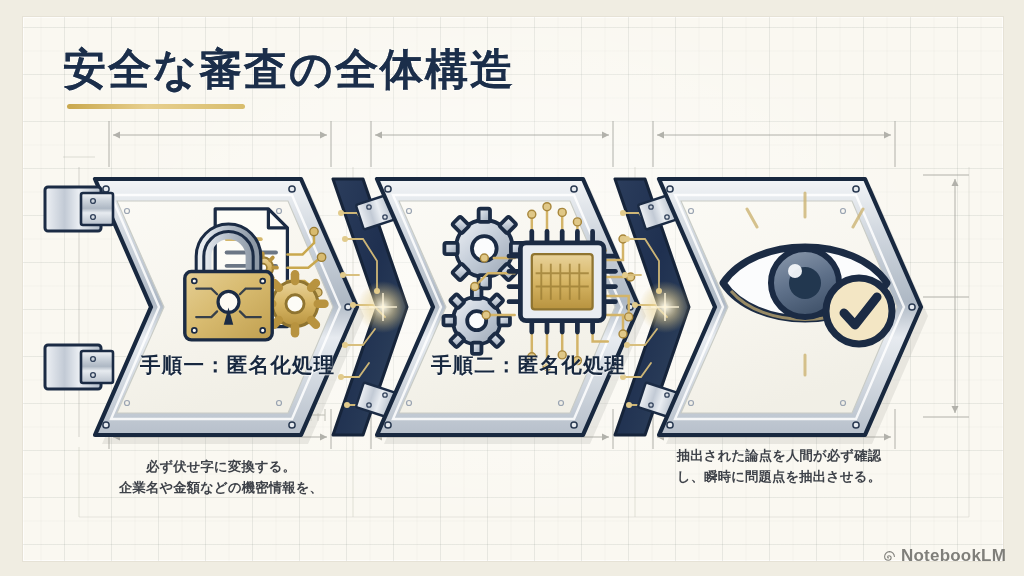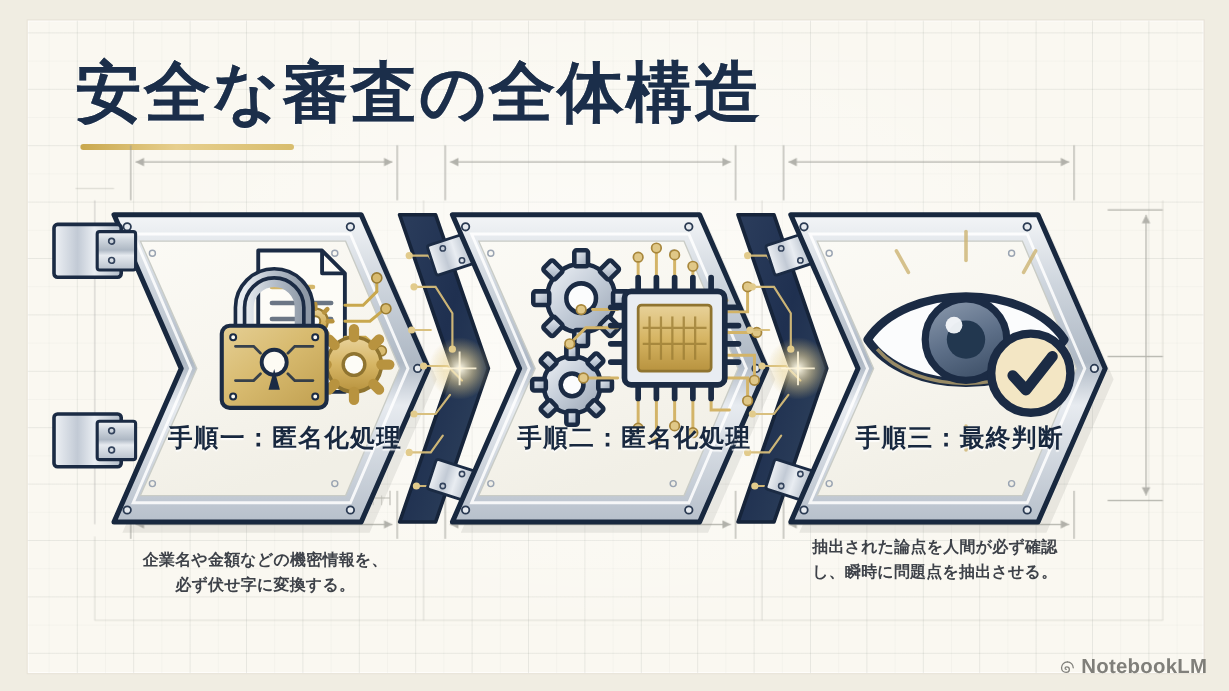--- a/index.html
+++ b/index.html
@@ -37,21 +37,21 @@
     position:absolute;inset:0;
     background:radial-gradient(ellipse at 50% 45%, rgba(255,255,255,.55) 0%, rgba(250,247,238,0) 62%);
     pointer-events:none;
   }
 
   
   .title-wrap{position:absolute;left:40px;top:24px;}
   .title{
     font-family:"Liberation Serif", serif;
     font-weight:700;
-    font-size:55px;
+    font-size:43px;
     letter-spacing:2px;
     color:#1b2e4a;
     background:linear-gradient(180deg,#21374f 0%,#17283f 60%,#1c2c44 100%);
     -webkit-background-clip:text;background-clip:text;
     text-shadow:0 1px 0 rgba(255,255,255,.6);
     white-space:nowrap;
   }
   .title-rule{
     margin-top:5px;margin-left:4px;width:178px;height:5px;border-radius:3px;
     background:linear-gradient(90deg,#c9a84e 0%,#e7cf8e 45%,#d8bd6d 100%);
@@ -514,25 +514,24 @@
             <g transform="translate(150,104)">
               <circle r="33" fill="#f3e6c4" stroke="#1b2b44" stroke-width="7"></circle>
               <path d="M-15 2 L-4 14 L18 -14" fill="none" stroke="#1b2b44" stroke-width="9" stroke-linecap="round" stroke-linejoin="round"></path>
             </g>
           </g>
         </g>
       </svg>
 
       <div class="step-label lbl1">手順一：匿名化処理</div>
       <div class="step-label lbl2">手順二：匿名化処理</div>
-      <div class="step-label lbl3">手順三：最終判断</div>
 
       <div class="caption cap1">
+        <div>必ず伏せ字に変換する。</div>
         <div>企業名や金額などの機密情報を、</div>
-        <div>必ず伏せ字に変換する。</div>
       </div>
       <div class="caption cap3">
         <div>抽出された論点を人間が必ず確認</div>
         <div>し、瞬時に問題点を抽出させる。</div>
       </div>
     </div>
 
   </div>
 
   <div class="watermark">

